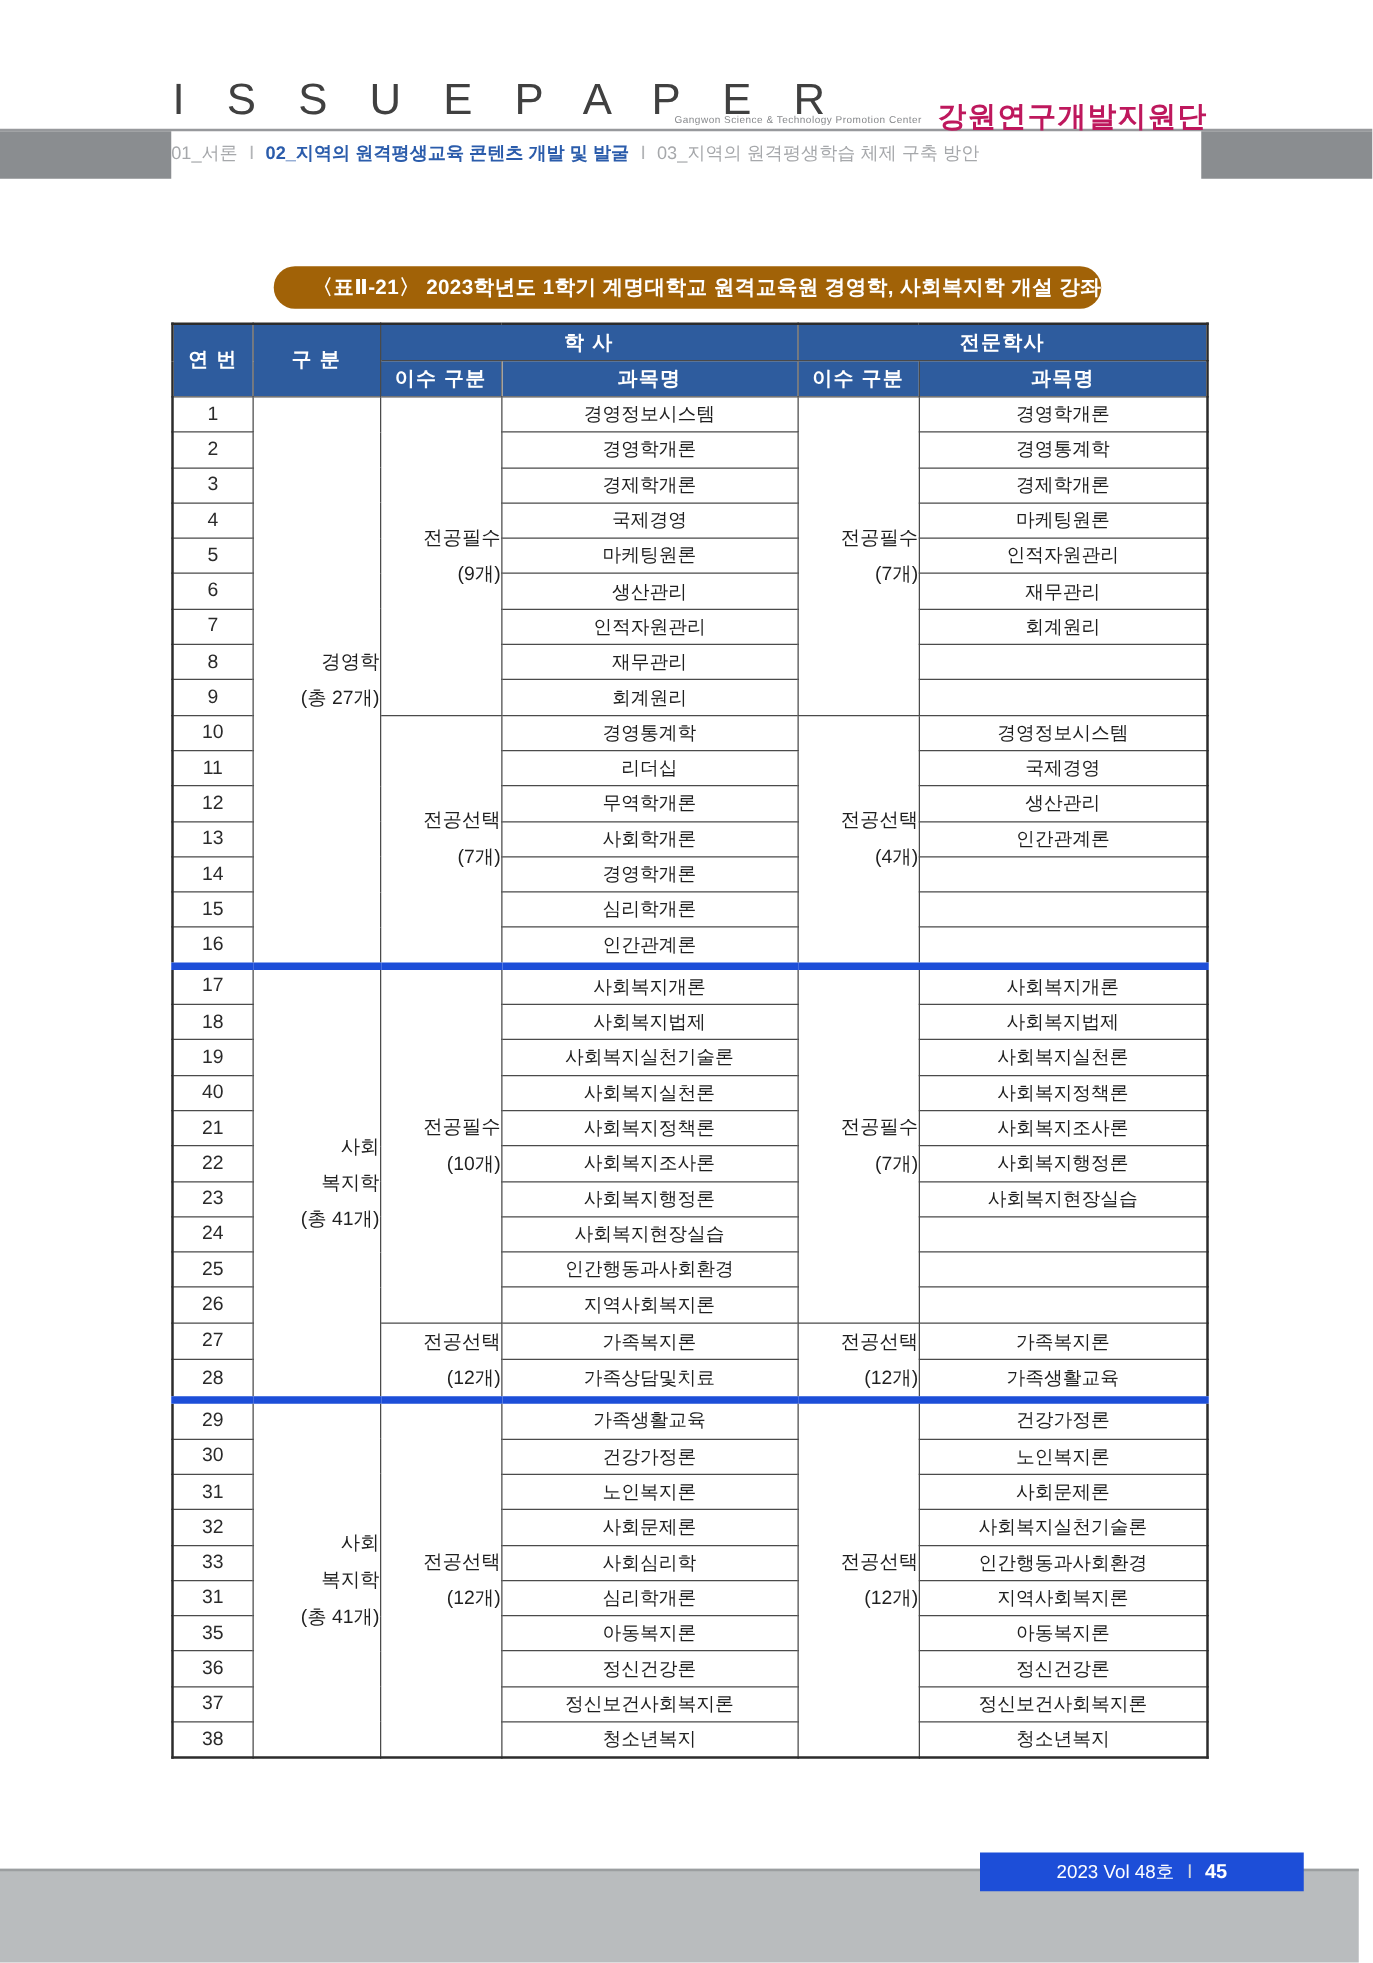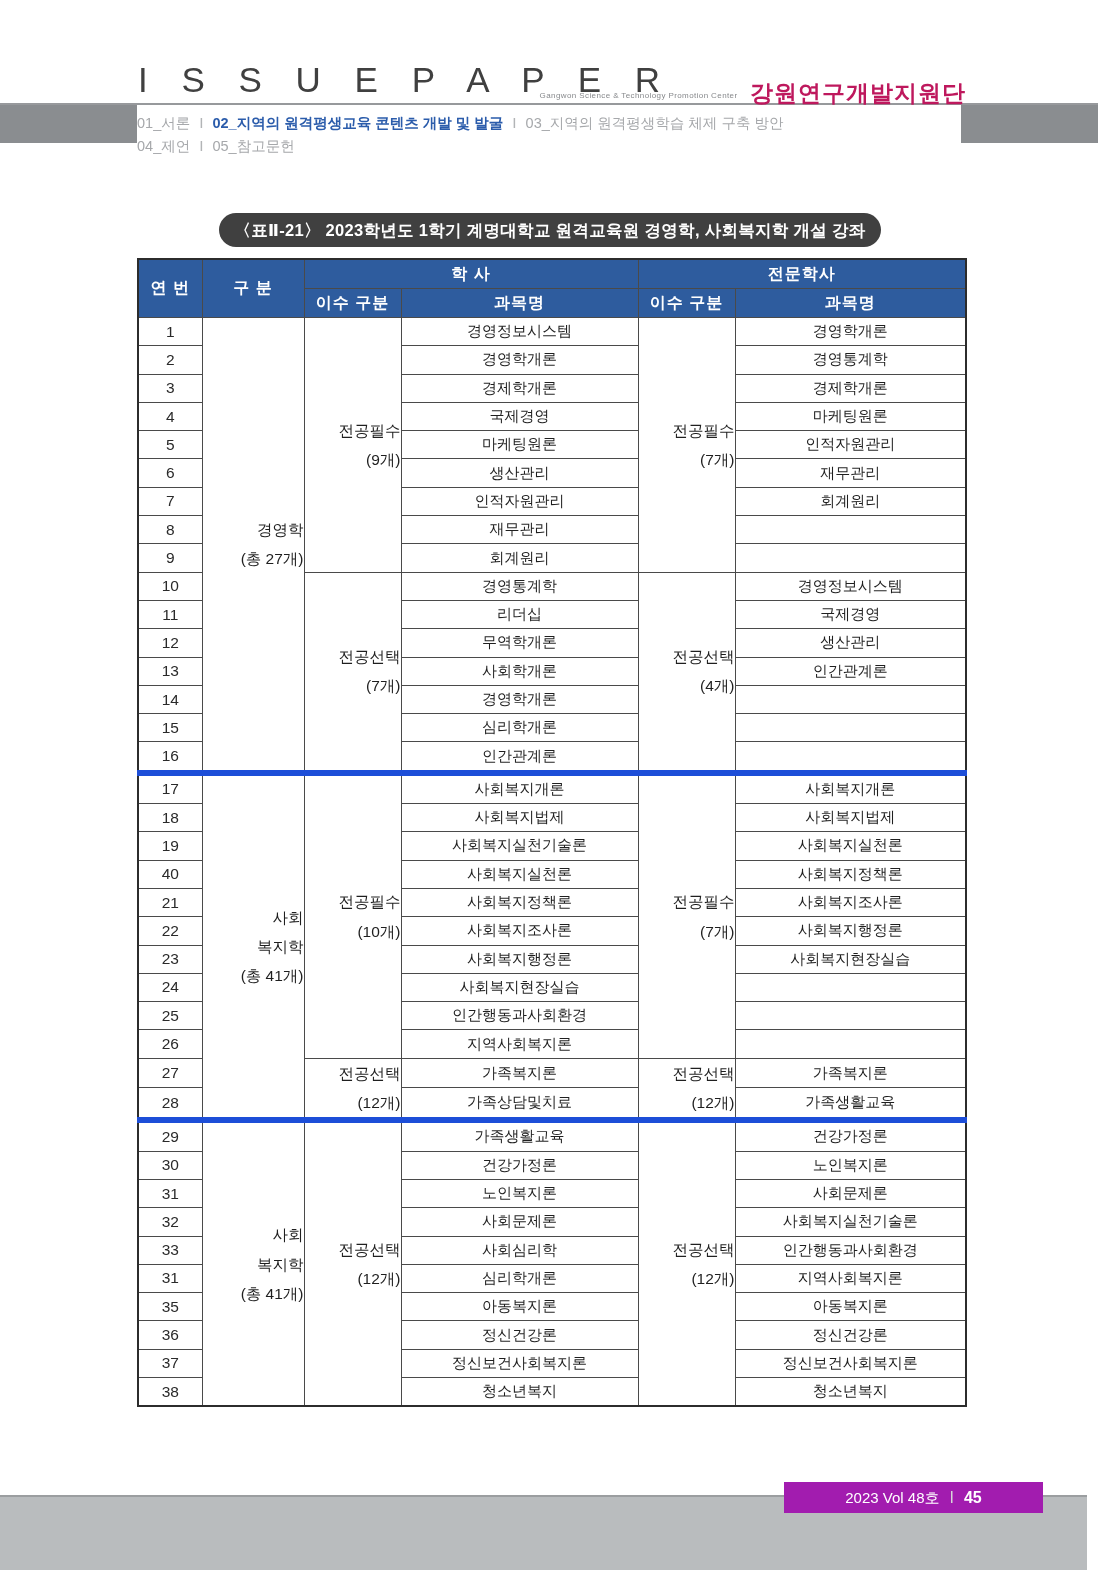--- a/index.html
+++ b/index.html
@@ -14,60 +14,57 @@
   .hdr-block.right{left:961px;width:137px;}
   .brand{left:138px;top:60px;font-size:35px;letter-spacing:12px;color:#404040;font-weight:400;}
   .org-row{left:0;top:78px;width:966px;text-align:right;white-space:nowrap;}
   .org-en{font-size:8px;color:#87898c;letter-spacing:.4px;vertical-align:3px;margin-right:8px;}
   .org-kr{font-size:23px;color:#be185d;font-weight:bold;letter-spacing:1px;}
   .nav{left:137px;top:112px;width:825px;color:#a6a8ab;font-size:14.5px;line-height:23px;}
   .nav .sep{margin:0 9px;color:#b2b4b6;}
   .nav .active{color:#2b5cab;font-weight:bold;}
 
   
-  .badge{left:219px;top:213px;width:662px;height:34px;background:#404040;border-radius:17px;
-         color:#ffffff;font-size:16.5px;font-weight:bold;text-align:center;line-height:34px;letter-spacing:.3px;}
+  .badge{left:219px;top:213px;width:662px;height:34px;background:#a16207;border-radius:17px;
+         color:#ffffff;font-size:16.5px;font-weight:bold;text-align:right;line-height:34px;letter-spacing:.3px;}
 
   
   table{position:absolute;left:137px;top:258px;width:828px;border-collapse:collapse;table-layout:fixed;
         font-size:15px;color:#1f1f1f;}
   col.c1{width:64px;} col.c2{width:102px;} col.c3{width:97px;} col.c4{width:237px;} col.c5{width:97px;} col.c6{width:231px;}
   th,td{border:1px solid #4a4a4a;text-align:center;padding:0;vertical-align:middle;overflow:hidden;}
   table{border:2px solid #2c2c2c;}
   th{background:#2e5c9e;color:#ffffff;font-weight:bold;font-size:16px;height:28px;letter-spacing:1px;}
   td{height:27.3px;}
   .ml{white-space:pre-line;line-height:29.3px;font-size:15.5px;text-align:right;}
   tr.bsep td{border-top:6px solid #1d4ed8;}
   td.no{font-size:15.5px;color:#2a2a2a;}
 
   
   .foot-gray{left:0;top:1495px;width:1087px;height:75px;background:#b9bcbe;border-top:2px solid #9b9ea0;}
-  .foot-badge{left:784px;top:1482px;width:259px;height:31px;background:#a21caf;color:#ffffff;
+  .foot-badge{left:784px;top:1482px;width:259px;height:31px;background:#1d4ed8;color:#ffffff;
               text-align:center;line-height:31px;font-size:15px;}
   .foot-badge .sep{margin:0 10px;color:#d6d7d8;}
   .foot-badge b{font-size:16px;}
 </style>
 </head>
 <body>
 
 <div class="abs hdr-rule"></div>
 <div class="abs hdr-block left"></div>
 <div class="abs hdr-block right"></div>
 <div class="abs brand">I S S U E   P A P E R</div>
 <div class="abs org-row">
   <span class="org-en">Gangwon Science &amp; Technology Promotion Center</span>
   <span class="org-kr">강원연구개발지원단</span>
 </div>
 <div class="abs nav">
   <div>
     <span>01_서론</span><span class="sep">Ⅰ</span><span class="active">02_지역의 원격평생교육 콘텐츠 개발 및 발굴</span><span class="sep">Ⅰ</span><span>03_지역의 원격평생학습 체제 구축 방안</span>
   </div>
-  <div>
-    <span>04_제언</span><span class="sep">Ⅰ</span><span>05_참고문헌</span>
-  </div>
 </div>
 
 <div class="abs badge">〈표Ⅱ-21〉 2023학년도 1학기 계명대학교 원격교육원 경영학, 사회복지학 개설 강좌</div>
 
 <table>
   <colgroup>
       <col class="c1">
       <col class="c2">
       <col class="c3">
       <col class="c4">

